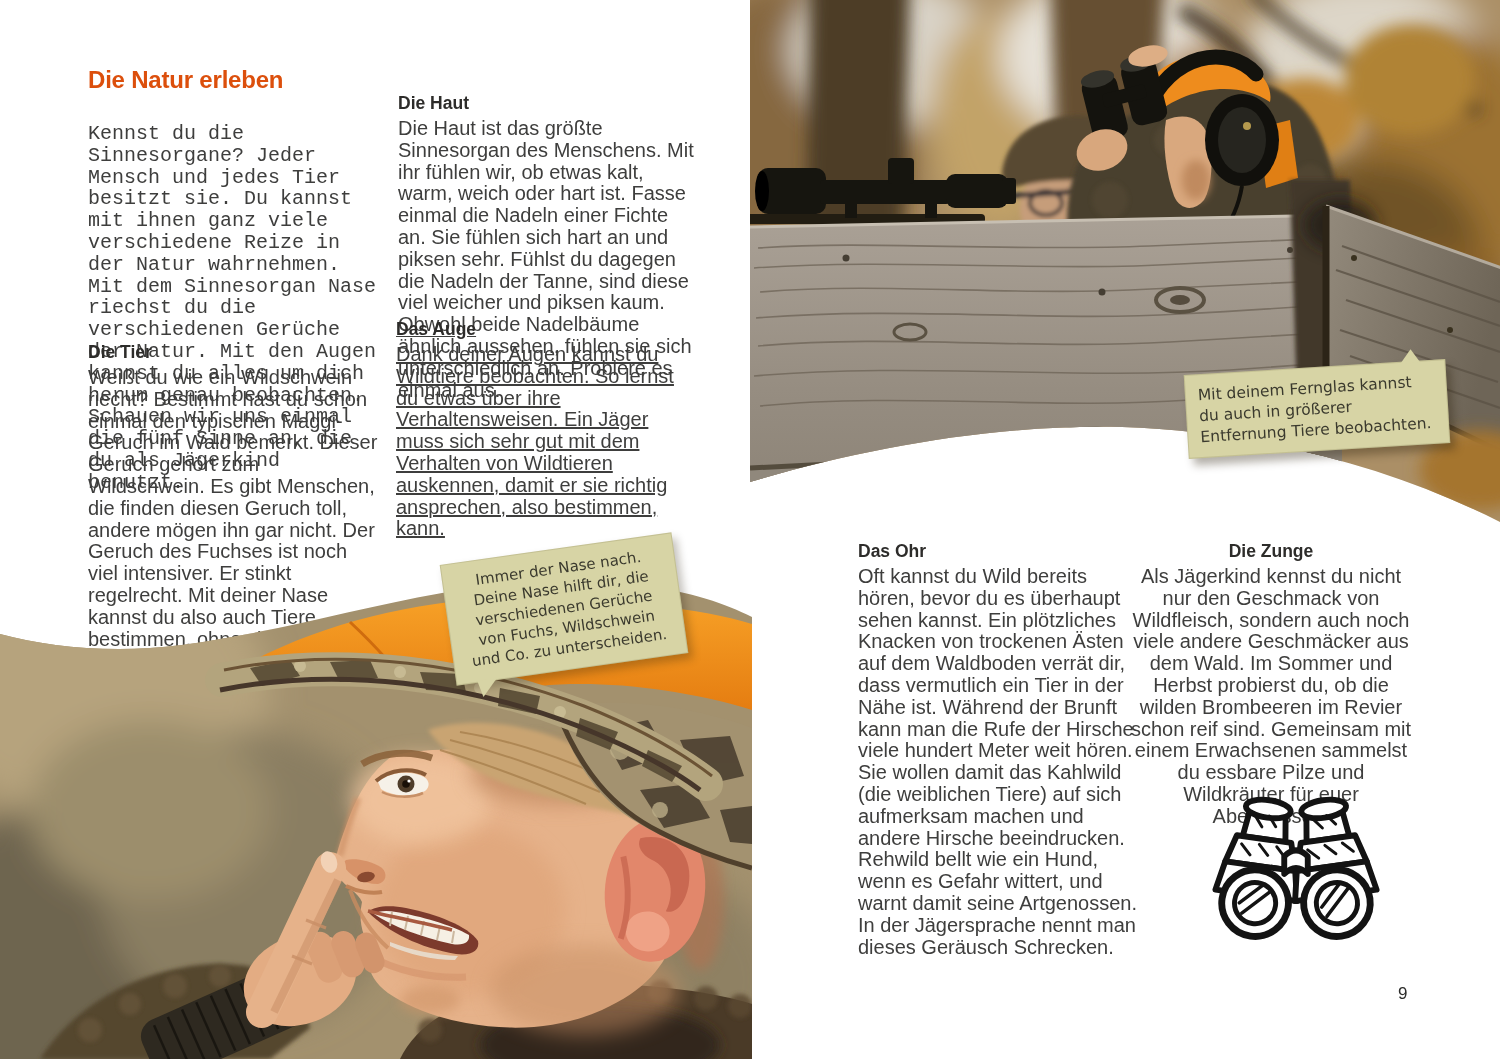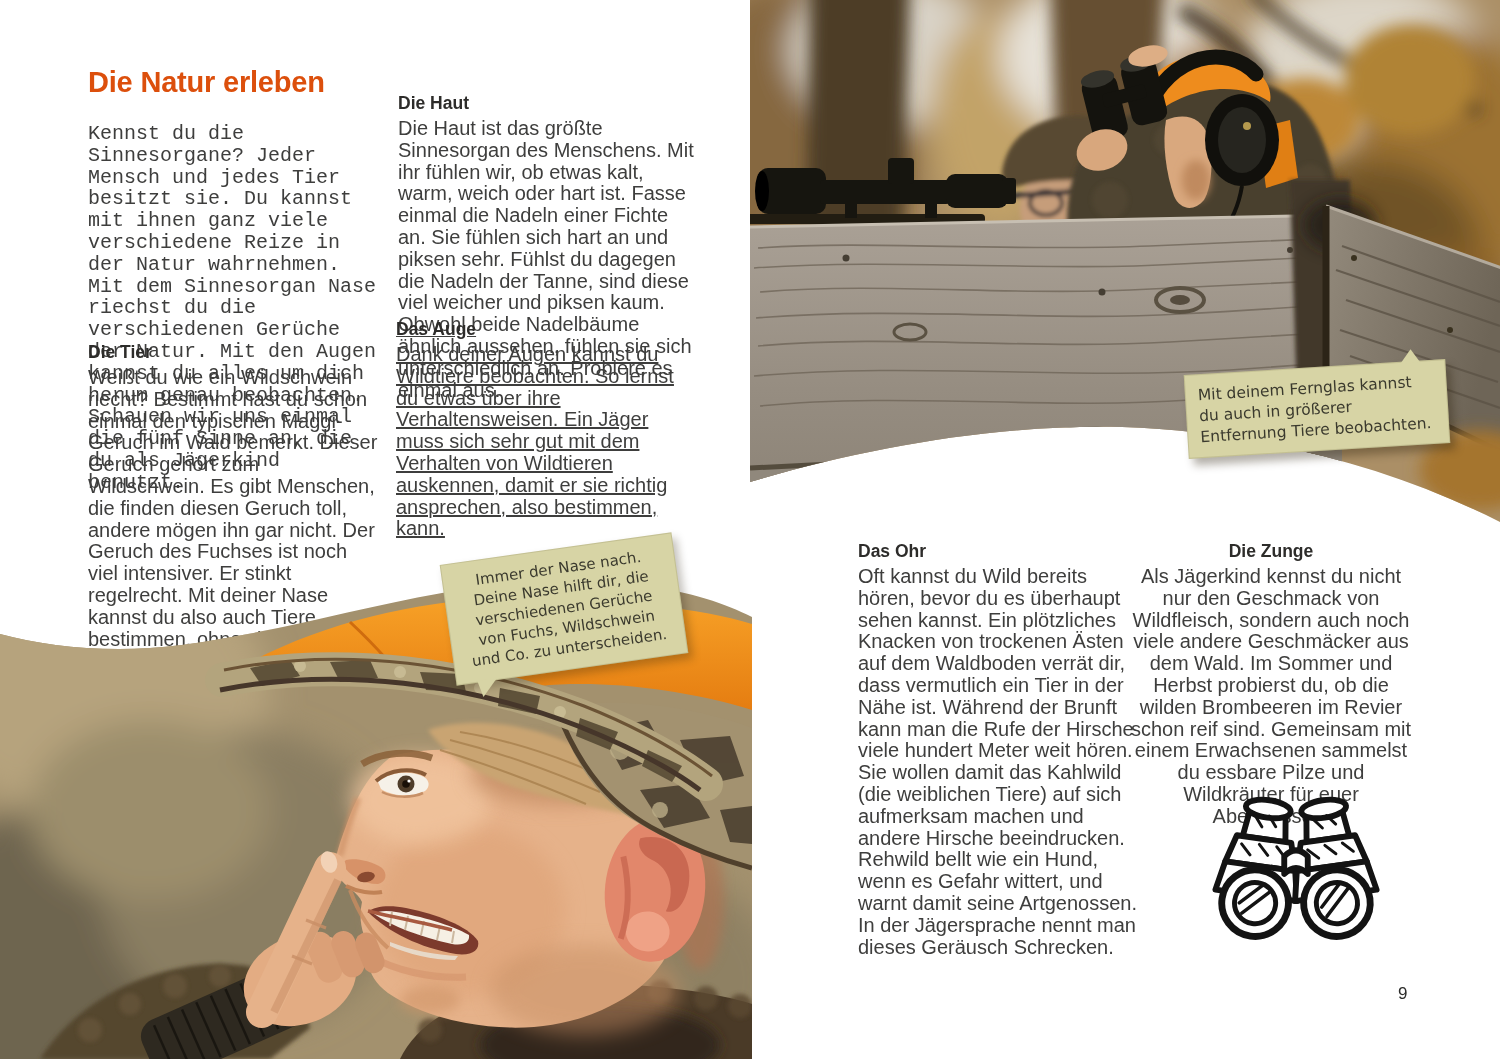--- a/index.html
+++ b/index.html
@@ -3,21 +3,21 @@
 <meta charset="utf-8">
 <style>
   html,body{margin:0;padding:0;background:#ffffff;}
   .page{
     position:relative;width:1500px;height:1059px;background:#ffffff;
     overflow:hidden;font-family:"Liberation Sans",sans-serif;
   }
   
   .main-heading{
     position:absolute;left:88px;top:66px;margin:0;
-    font-size:29px;font-weight:bold;color:#dc4f0c;letter-spacing:-0.2px;text-align:right;
+    font-size:24px;font-weight:bold;color:#dc4f0c;letter-spacing:-0.2px;text-align:right;
   }
   .col{position:absolute;color:#3e3e3d;}
   .col p{margin:0;font-size:20px;line-height:21.8px;}
   .sec-title{margin:0 0 4px 0;font-size:17.5px;font-weight:bold;color:#2d2c2a;}
   .intro-block{left:88px;top:123px;width:292px;font-family:Liberation Mono, monospace;}
   .nase-block{left:88px;top:342px;width:292px;}
   .haut-block{left:398px;top:93px;width:296px;}
   .auge-block{left:396px;top:319px;width:296px;text-decoration:underline;}
   .ohr-block{left:815px;top:541px;width:290px;margin-left:43px;}
   .zunge-block{left:1125px;top:541px;width:292px;text-align:center;}

